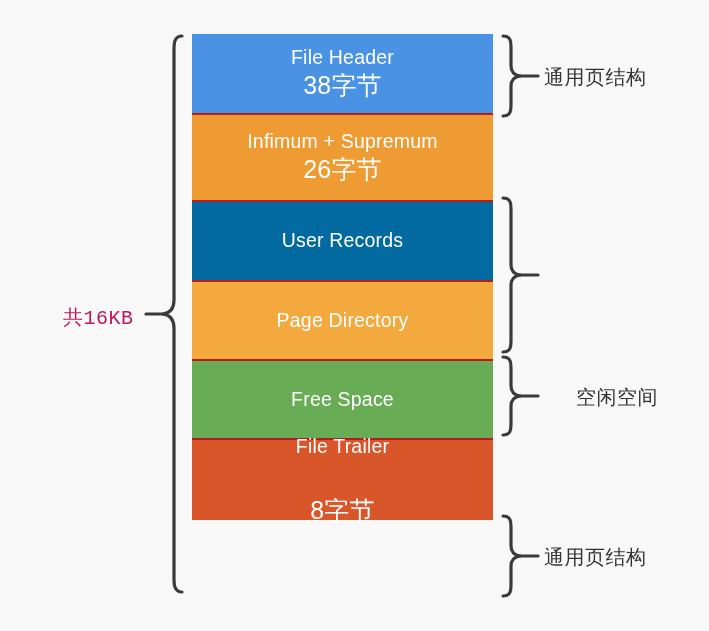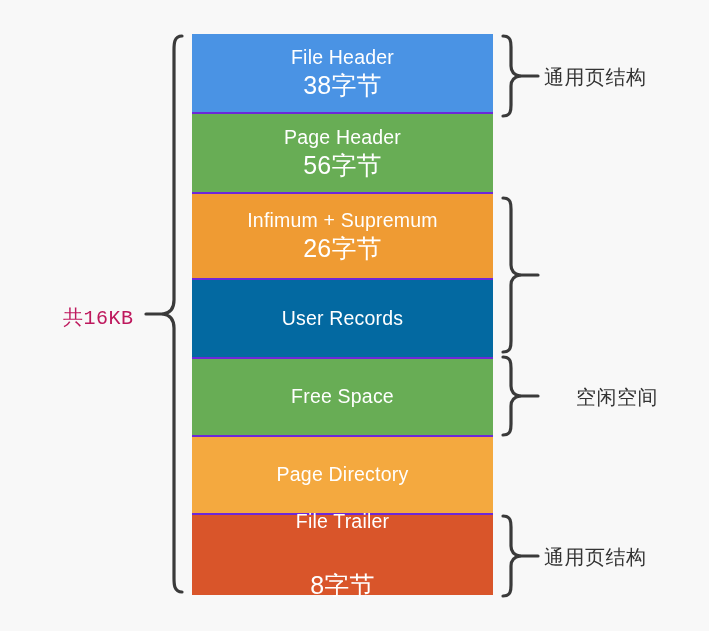--- a/index.html
+++ b/index.html
@@ -31,21 +31,21 @@
     display: flex;
     flex-direction: column;
   }
   .block {
     box-sizing: border-box;
     display: flex;
     flex-direction: column;
     align-items: center;
     justify-content: center;
     color: #ffffff;
-    border-bottom: 2px solid #6d28d9;
+    border-bottom: 2px solid #b91c1c;
     line-height: 1.22;
     text-align: center;
   }
   .block:last-child { border-bottom: none; gap: 36px; }
   .block .b-title {
     font-size: 19.5px;
     letter-spacing: .2px;
     white-space: nowrap;
   }
   .block .b-sub {
@@ -88,40 +88,36 @@
 
   <div class="total-label" style="left:63px; top:304px;">共16KB</div>
 
   <div class="blocks">
 
     <div class="block" style="background:#4a93e4; height:81px;">
       <span class="b-title">File Header</span>
       <span class="b-sub">38字节</span>
     </div>
 
-    <div class="block" style="background:#68ad55; height:81px;">
-      <span class="b-title">Page Header</span>
-      <span class="b-sub">56字节</span>
-    </div>
 
     <div class="block" style="background:#ef9b33; height:87px;">
       <span class="b-title">Infimum + Supremum</span>
       <span class="b-sub">26字节</span>
     </div>
 
     <div class="block" style="background:#0369a1; height:80px;">
       <span class="b-title">User Records</span>
     </div>
 
+    <div class="block" style="background:#f4a93f; height:79px;">
+      <span class="b-title">Page Directory</span>
+    </div>
+
     <div class="block" style="background:#68ad55; height:79px;">
       <span class="b-title">Free Space</span>
-    </div>
-
-    <div class="block" style="background:#f4a93f; height:79px;">
-      <span class="b-title">Page Directory</span>
     </div>
 
     <div class="block" style="background:#d9552a; height:80px;">
       <span class="b-title">File Trailer</span>
       <span class="b-sub">8字节</span>
     </div>
 
   </div>
 
   <svg class="brace-layer" width="709" height="631" viewBox="0 0 709 631">

